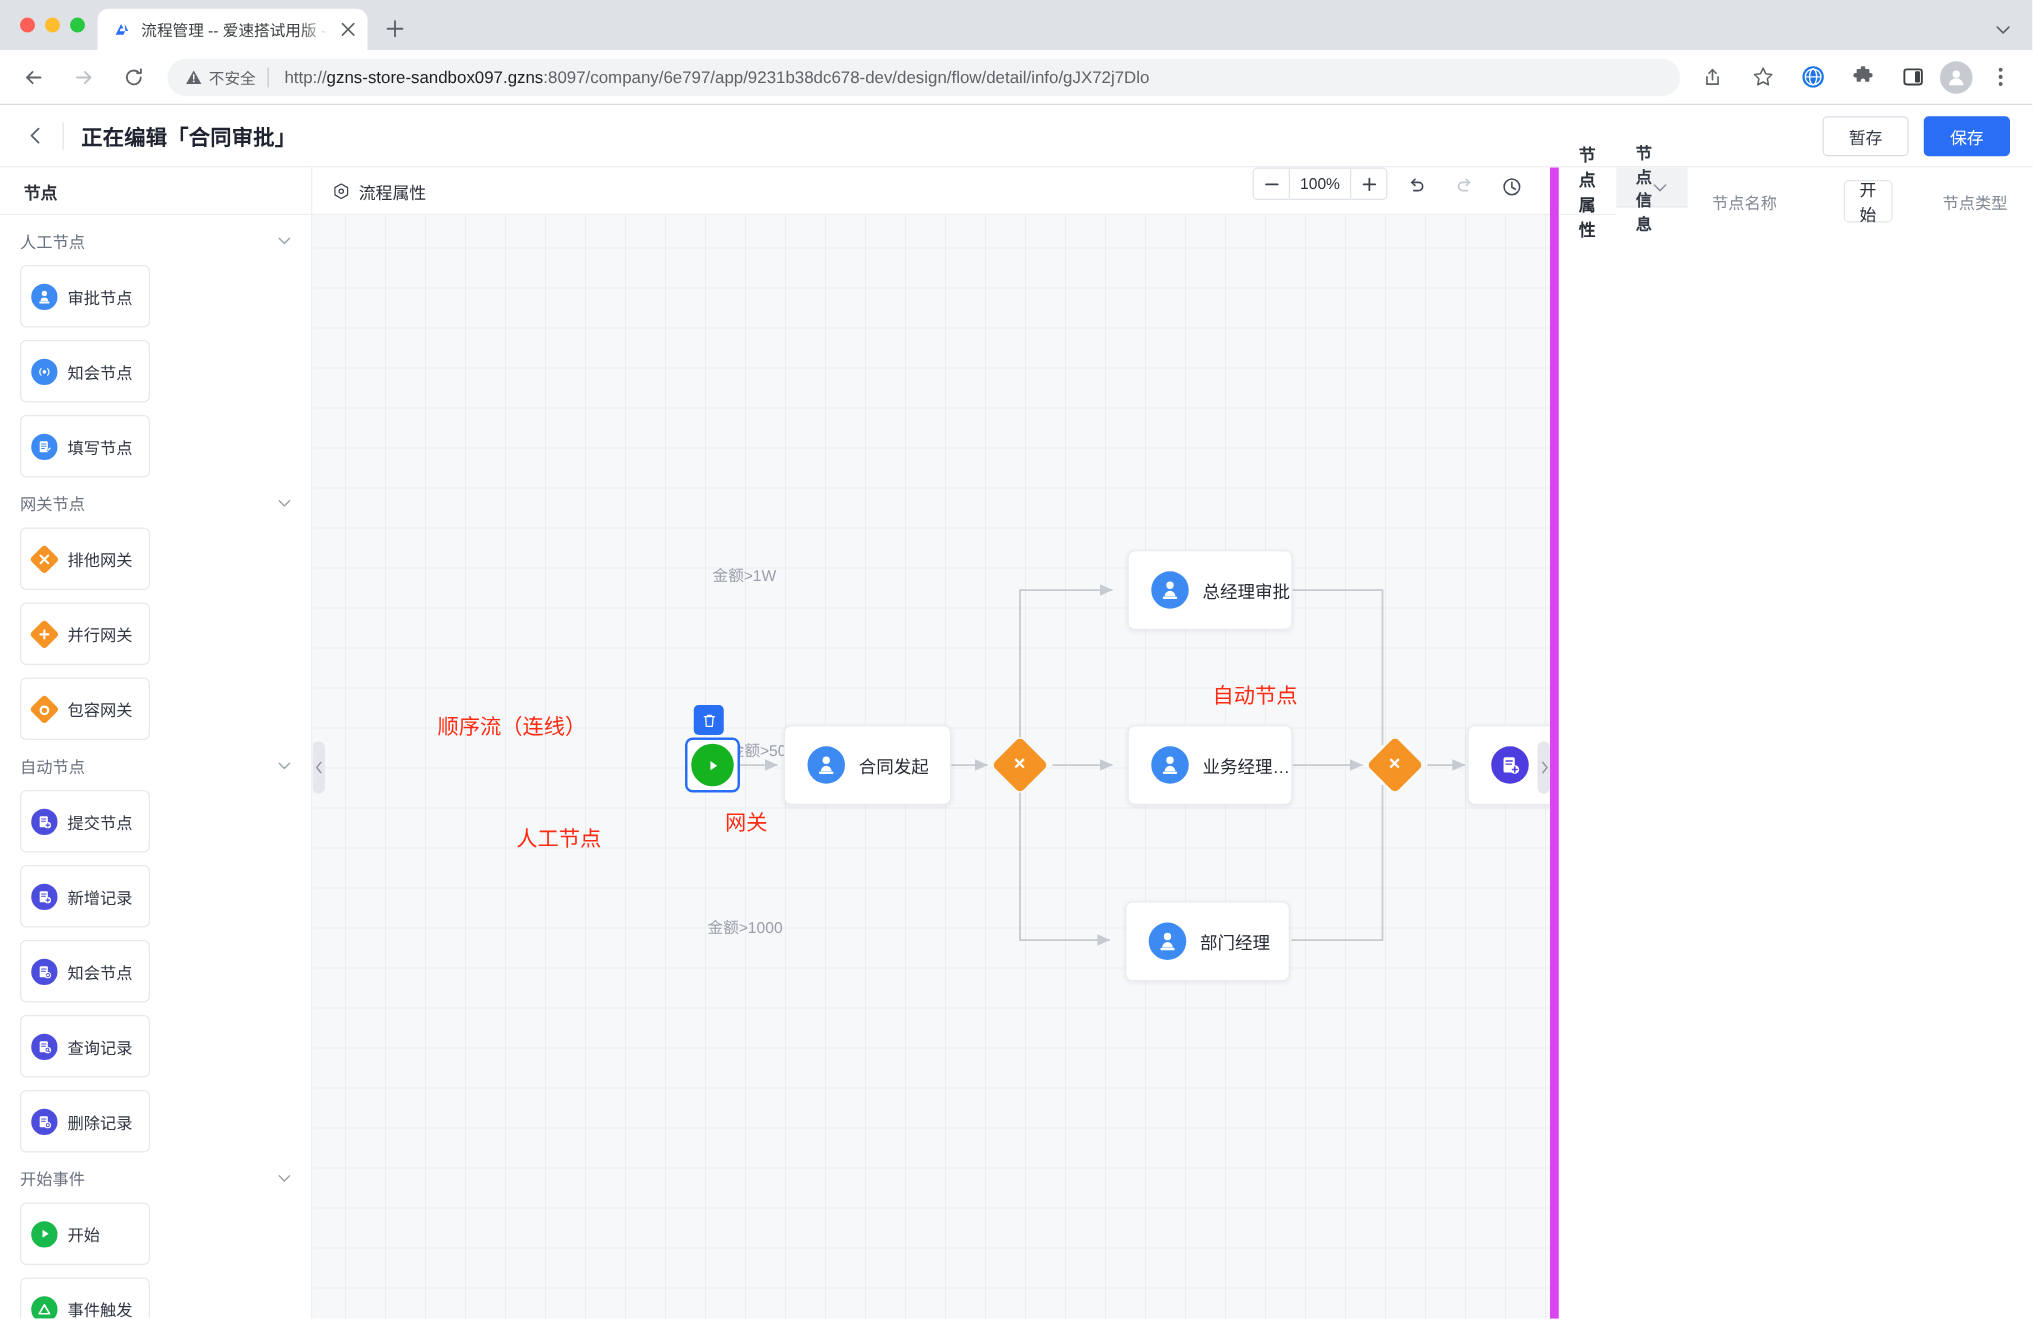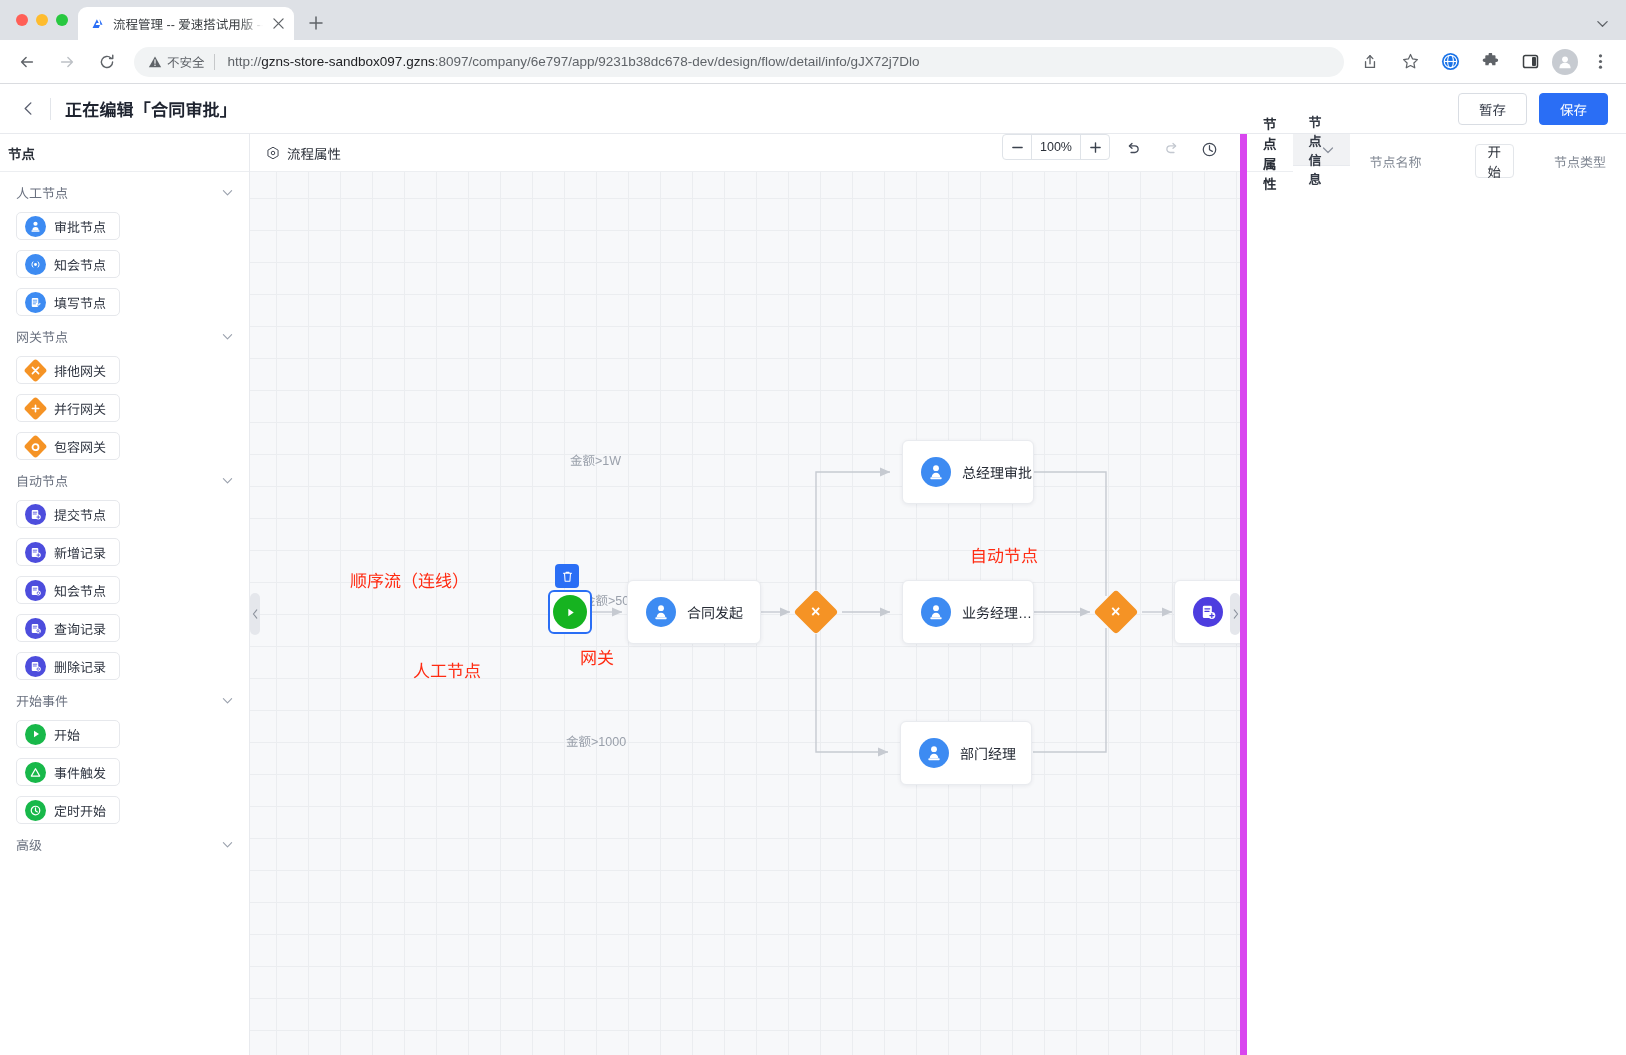--- a/index.html
+++ b/index.html
@@ -71,30 +71,30 @@
     height: 32px; border-radius: 4px; font-size: 13.5px; display:flex; align-items:center;
     justify-content:center; padding: 0 20px; cursor: pointer;
   }
   .btn.ghost { background:#fff; border:1px solid #d9dde3; color:#353b48; margin-right:12px; }
   .btn.primary { background:#2a6ef5; color:#fff; border:1px solid #2a6ef5; font-weight:500; }
 
   .app-body { flex: 1; display: flex; min-height: 0; }
 
   
   .palette { width: 250px; flex: 0 0 250px; border-right: 1px solid #e8eaee; background:#fff; display:flex; flex-direction:column; overflow:hidden; }
-  .palette-header { height: 38px; flex:0 0 38px; display:flex; align-items:center; padding: 0 8px; border-bottom:1px solid #eceef1; }
+  .palette-header { height: 38px; flex:0 0 38px; display:flex; align-items:center; padding: 0 19px; border-bottom:1px solid #eceef1; }
   .palette-header span { font-size: 13.5px; font-weight:700; color:#2b3039; }
   .palette-scroll { flex:1; overflow:hidden; padding: 0 0 10px 0; }
   .grp { padding: 0 16px; }
   .grp-head { display:flex; align-items:center; justify-content:space-between; height: 40px; }
   .grp-head .t { font-size: 13px; color:#6b7280; }
   .grp-head .c { color:#9aa1ad; display:flex; align-items:center; }
   .grp-items { display:flex; flex-wrap:wrap; gap: 10px 10px; }
   .pitem {
-    width: 104px; height: 28px; border:1px solid #e6e8ec; border-radius:5px;
+    width: 104px; height: 50px; border:1px solid #e6e8ec; border-radius:5px;
     display:flex; align-items:center; gap: 8px; padding-left: 8px; background:#fff;
     cursor: grab;
   }
   .pitem .lbl { font-size: 13px; color:#303642; white-space:nowrap; }
   .pico { width:21px; height:21px; flex:0 0 21px; border-radius:50%; display:flex; align-items:center; justify-content:center; }
   .pico.blue { background:#3d8bf2; }
   .pico.purple { background:#4d4ddd; }
   .pico.green { background:#18b84a; }
   .diamond { width:17px; height:17px; background:#f59325; transform: rotate(45deg); border-radius:3px; display:flex; align-items:center; justify-content:center; }
   .diamond > * { transform: rotate(-45deg); }

